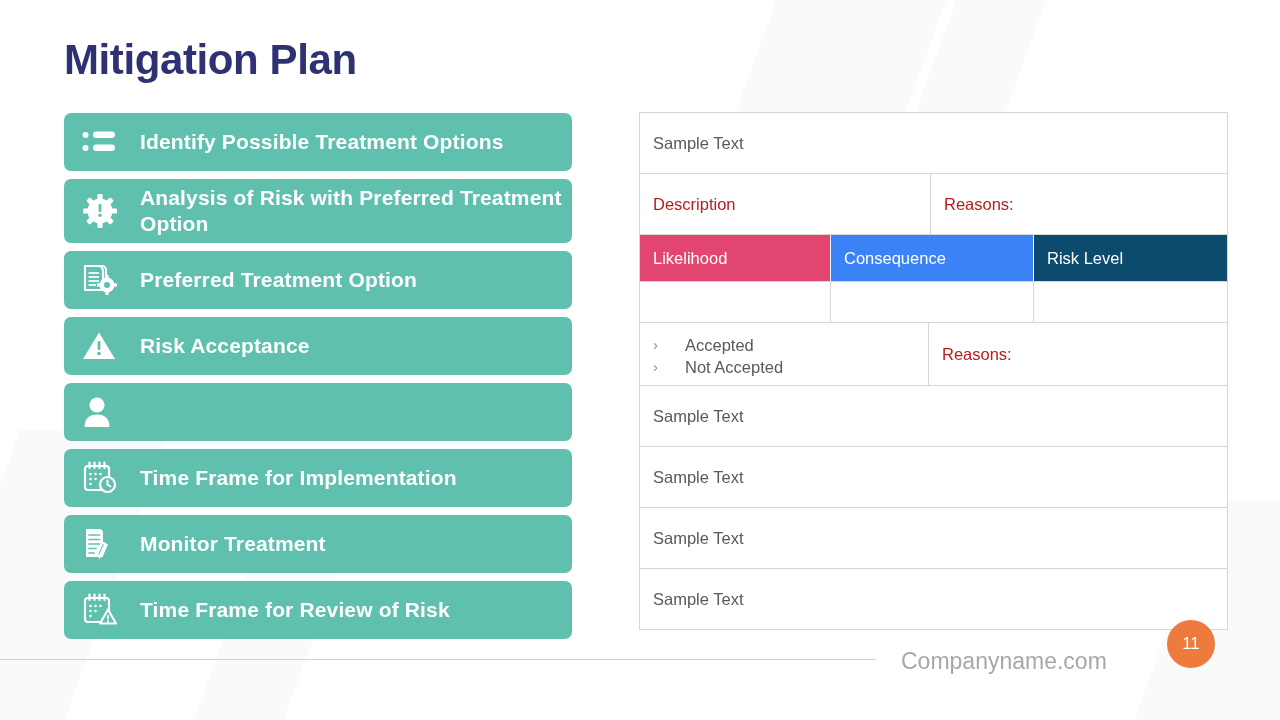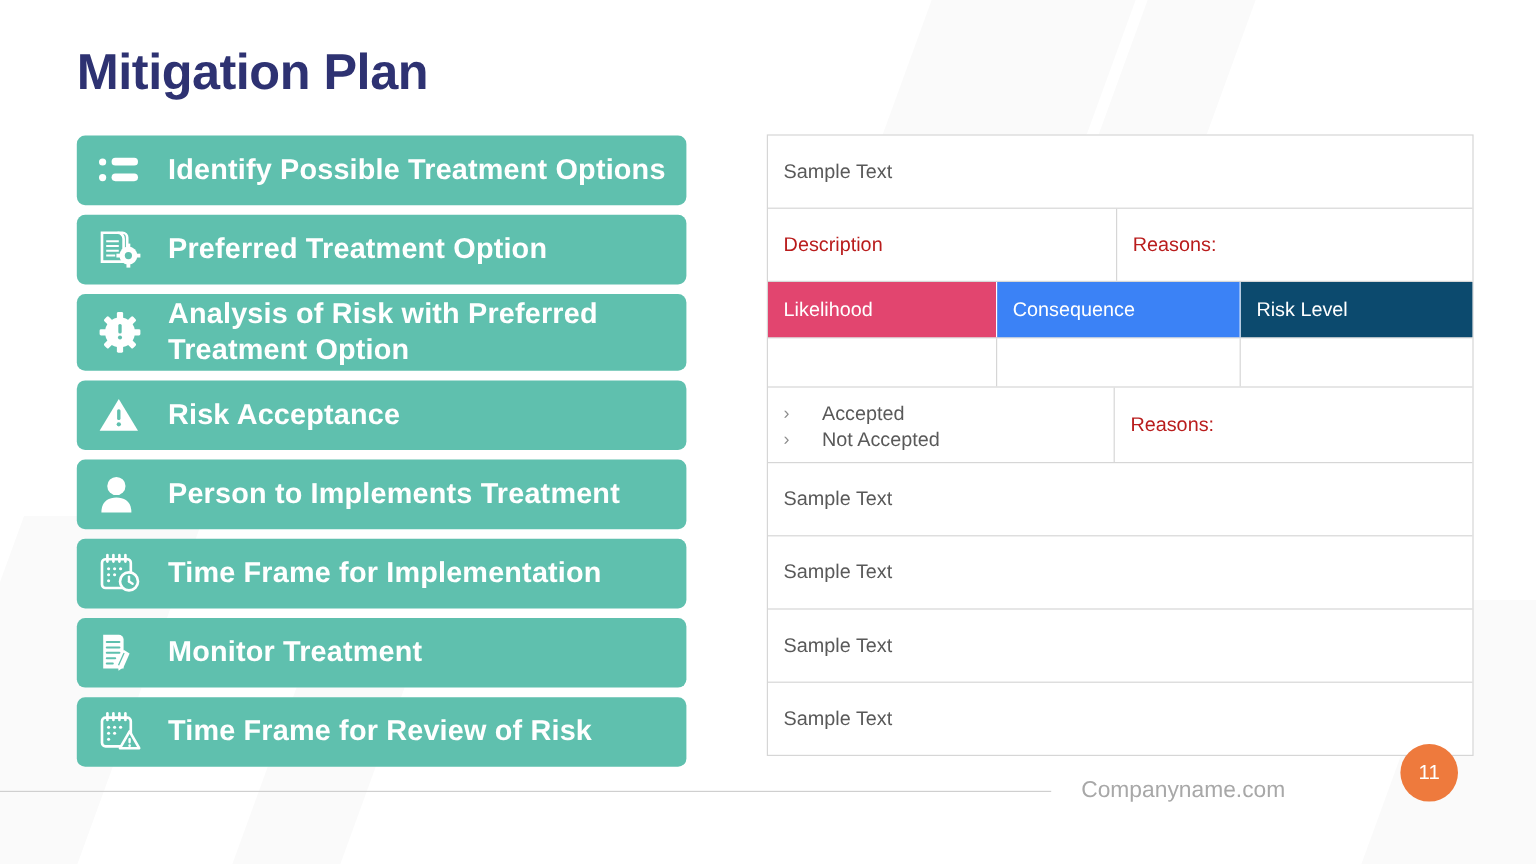--- a/index.html
+++ b/index.html
@@ -85,21 +85,21 @@
     width: 44px;
     min-width: 44px;
     height: 36px;
     display: flex;
     align-items: center;
     justify-content: flex-start;
   }
   .step-icon svg { display: block; }
   .step-label {
     color: #ffffff;
-    font-size: 24px;
+    font-size: 21px;
     font-weight: bold;
     line-height: 1.25;
     letter-spacing: 0.15px;
     margin-left: 14px;
   }
 
   .step-arrow {
     position: absolute;
     left: 582px;
     top: 50%;
@@ -188,21 +188,21 @@
     left: 0;
     top: 659px;
     width: 876px;
     height: 1px;
     background: #cfcfcf;
   }
   .footer-company {
     position: absolute;
     left: 901px;
     top: 648px;
-    font-size: 19px;
+    font-size: 23px;
     color: #a8a8a8;
     white-space: nowrap;
   }
   .page-badge {
     position: absolute;
     left: 1167px;
     top: 620px;
     width: 48px;
     height: 48px;
     border-radius: 50%;
@@ -235,49 +235,20 @@
       <div class="step-pill">
         <span class="step-icon">
           <svg width="34" height="26" viewBox="0 0 34 26">
             <circle cx="3.5" cy="6" r="3" fill="#fff"></circle>
             <circle cx="3.5" cy="19" r="3" fill="#fff"></circle>
             <rect x="11" y="2.5" width="22" height="6.5" rx="3.2" fill="#fff"></rect>
             <rect x="11" y="15.5" width="22" height="6.5" rx="3.2" fill="#fff"></rect>
           </svg>
         </span>
         <span class="step-label">Identify Possible Treatment Options</span>
-      </div>
-      <span class="step-arrow">
-        <svg width="46" height="34" viewBox="0 0 46 34">
-          <path d="M0 10 H26 V1 L46 17 L26 33 V24 H0 Z" fill="#c4c4c4"></path>
-        </svg>
-      </span>
-    </div>
-
-    <div class="step-row">
-      <div class="step-pill">
-        <span class="step-icon">
-          <svg width="36" height="34" viewBox="0 0 36 34">
-            <path d="M3 3 h13 a5 5 0 0 1 5 5 v19 h-18 z" fill="none" stroke="#fff" stroke-width="2.2"></path>
-            <path d="M16 3 h4 a4 4 0 0 1 4 4 v18" fill="none" stroke="#fff" stroke-width="2.2"></path>
-            <line x1="6.5" y1="10" x2="17" y2="10" stroke="#fff" stroke-width="1.7"></line>
-            <line x1="6.5" y1="14" x2="17" y2="14" stroke="#fff" stroke-width="1.7"></line>
-            <line x1="6.5" y1="18" x2="17" y2="18" stroke="#fff" stroke-width="1.7"></line>
-            <line x1="6.5" y1="22" x2="14" y2="22" stroke="#fff" stroke-width="1.7"></line>
-            <g transform="translate(25,22)">
-              <circle cx="0" cy="0" r="7.5" fill="#fff"></circle>
-              <circle cx="0" cy="0" r="3" fill="#5fc0ae"></circle>
-              <rect x="-1.6" y="-10" width="3.2" height="4" fill="#fff"></rect>
-              <rect x="-1.6" y="6" width="3.2" height="4" fill="#fff"></rect>
-              <rect x="-10" y="-1.6" width="4" height="3.2" fill="#fff"></rect>
-              <rect x="6" y="-1.6" width="4" height="3.2" fill="#fff"></rect>
-            </g>
-          </svg>
-        </span>
-        <span class="step-label">Preferred Treatment Option</span>
       </div>
       <span class="step-arrow">
         <svg width="46" height="34" viewBox="0 0 46 34">
           <path d="M0 10 H26 V1 L46 17 L26 33 V24 H0 Z" fill="#c4c4c4"></path>
         </svg>
       </span>
     </div>
 
     <div class="step-row tall">
       <div class="step-pill">
@@ -305,20 +276,49 @@
       <span class="step-arrow">
         <svg width="46" height="34" viewBox="0 0 46 34">
           <path d="M0 10 H26 V1 L46 17 L26 33 V24 H0 Z" fill="#c4c4c4"></path>
         </svg>
       </span>
     </div>
 
     <div class="step-row">
       <div class="step-pill">
         <span class="step-icon">
+          <svg width="36" height="34" viewBox="0 0 36 34">
+            <path d="M3 3 h13 a5 5 0 0 1 5 5 v19 h-18 z" fill="none" stroke="#fff" stroke-width="2.2"></path>
+            <path d="M16 3 h4 a4 4 0 0 1 4 4 v18" fill="none" stroke="#fff" stroke-width="2.2"></path>
+            <line x1="6.5" y1="10" x2="17" y2="10" stroke="#fff" stroke-width="1.7"></line>
+            <line x1="6.5" y1="14" x2="17" y2="14" stroke="#fff" stroke-width="1.7"></line>
+            <line x1="6.5" y1="18" x2="17" y2="18" stroke="#fff" stroke-width="1.7"></line>
+            <line x1="6.5" y1="22" x2="14" y2="22" stroke="#fff" stroke-width="1.7"></line>
+            <g transform="translate(25,22)">
+              <circle cx="0" cy="0" r="7.5" fill="#fff"></circle>
+              <circle cx="0" cy="0" r="3" fill="#5fc0ae"></circle>
+              <rect x="-1.6" y="-10" width="3.2" height="4" fill="#fff"></rect>
+              <rect x="-1.6" y="6" width="3.2" height="4" fill="#fff"></rect>
+              <rect x="-10" y="-1.6" width="4" height="3.2" fill="#fff"></rect>
+              <rect x="6" y="-1.6" width="4" height="3.2" fill="#fff"></rect>
+            </g>
+          </svg>
+        </span>
+        <span class="step-label">Preferred Treatment Option</span>
+      </div>
+      <span class="step-arrow">
+        <svg width="46" height="34" viewBox="0 0 46 34">
+          <path d="M0 10 H26 V1 L46 17 L26 33 V24 H0 Z" fill="#c4c4c4"></path>
+        </svg>
+      </span>
+    </div>
+
+    <div class="step-row">
+      <div class="step-pill">
+        <span class="step-icon">
           <svg width="34" height="30" viewBox="0 0 34 30">
             <path d="M17 1.5 L33 28 H1 Z" fill="#fff"></path>
             <rect x="15.6" y="10" width="2.8" height="9" rx="1.3" fill="#5fc0ae"></rect>
             <circle cx="17" cy="22.6" r="1.8" fill="#5fc0ae"></circle>
           </svg>
         </span>
         <span class="step-label">Risk Acceptance</span>
       </div>
       <span class="step-arrow">
         <svg width="46" height="34" viewBox="0 0 46 34">
@@ -328,21 +328,20 @@
     </div>
 
     <div class="step-row">
       <div class="step-pill">
         <span class="step-icon">
           <svg width="30" height="32" viewBox="0 0 30 32">
             <circle cx="15" cy="9" r="7.6" fill="#fff"></circle>
             <path d="M2.5 31 C2.5 21.5 8.5 18.5 15 18.5 C21.5 18.5 27.5 21.5 27.5 31 Z" fill="#fff"></path>
           </svg>
         </span>
-        <span class="step-label">Person to Implements Treatment</span>
       </div>
       <span class="step-arrow">
         <svg width="46" height="34" viewBox="0 0 46 34">
           <path d="M0 10 H26 V1 L46 17 L26 33 V24 H0 Z" fill="#c4c4c4"></path>
         </svg>
       </span>
     </div>
 
     <div class="step-row">
       <div class="step-pill">

